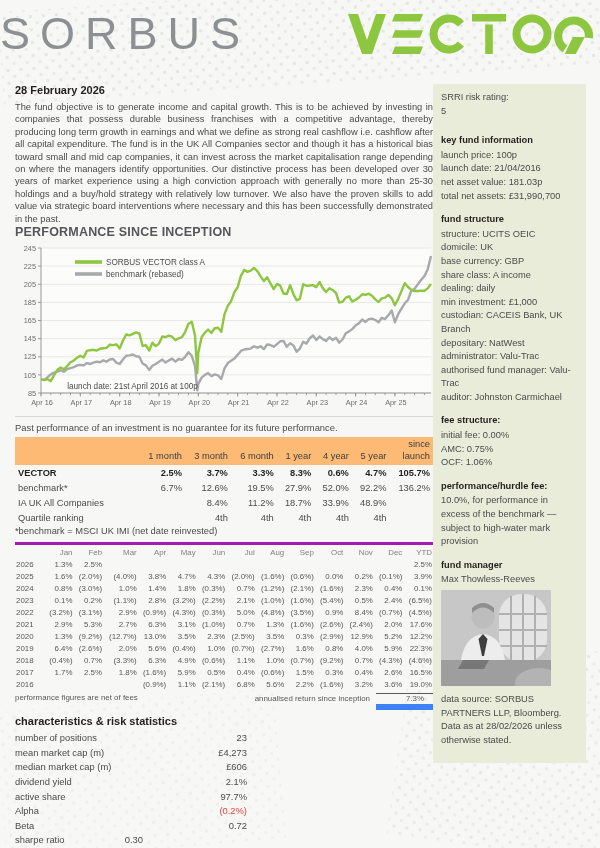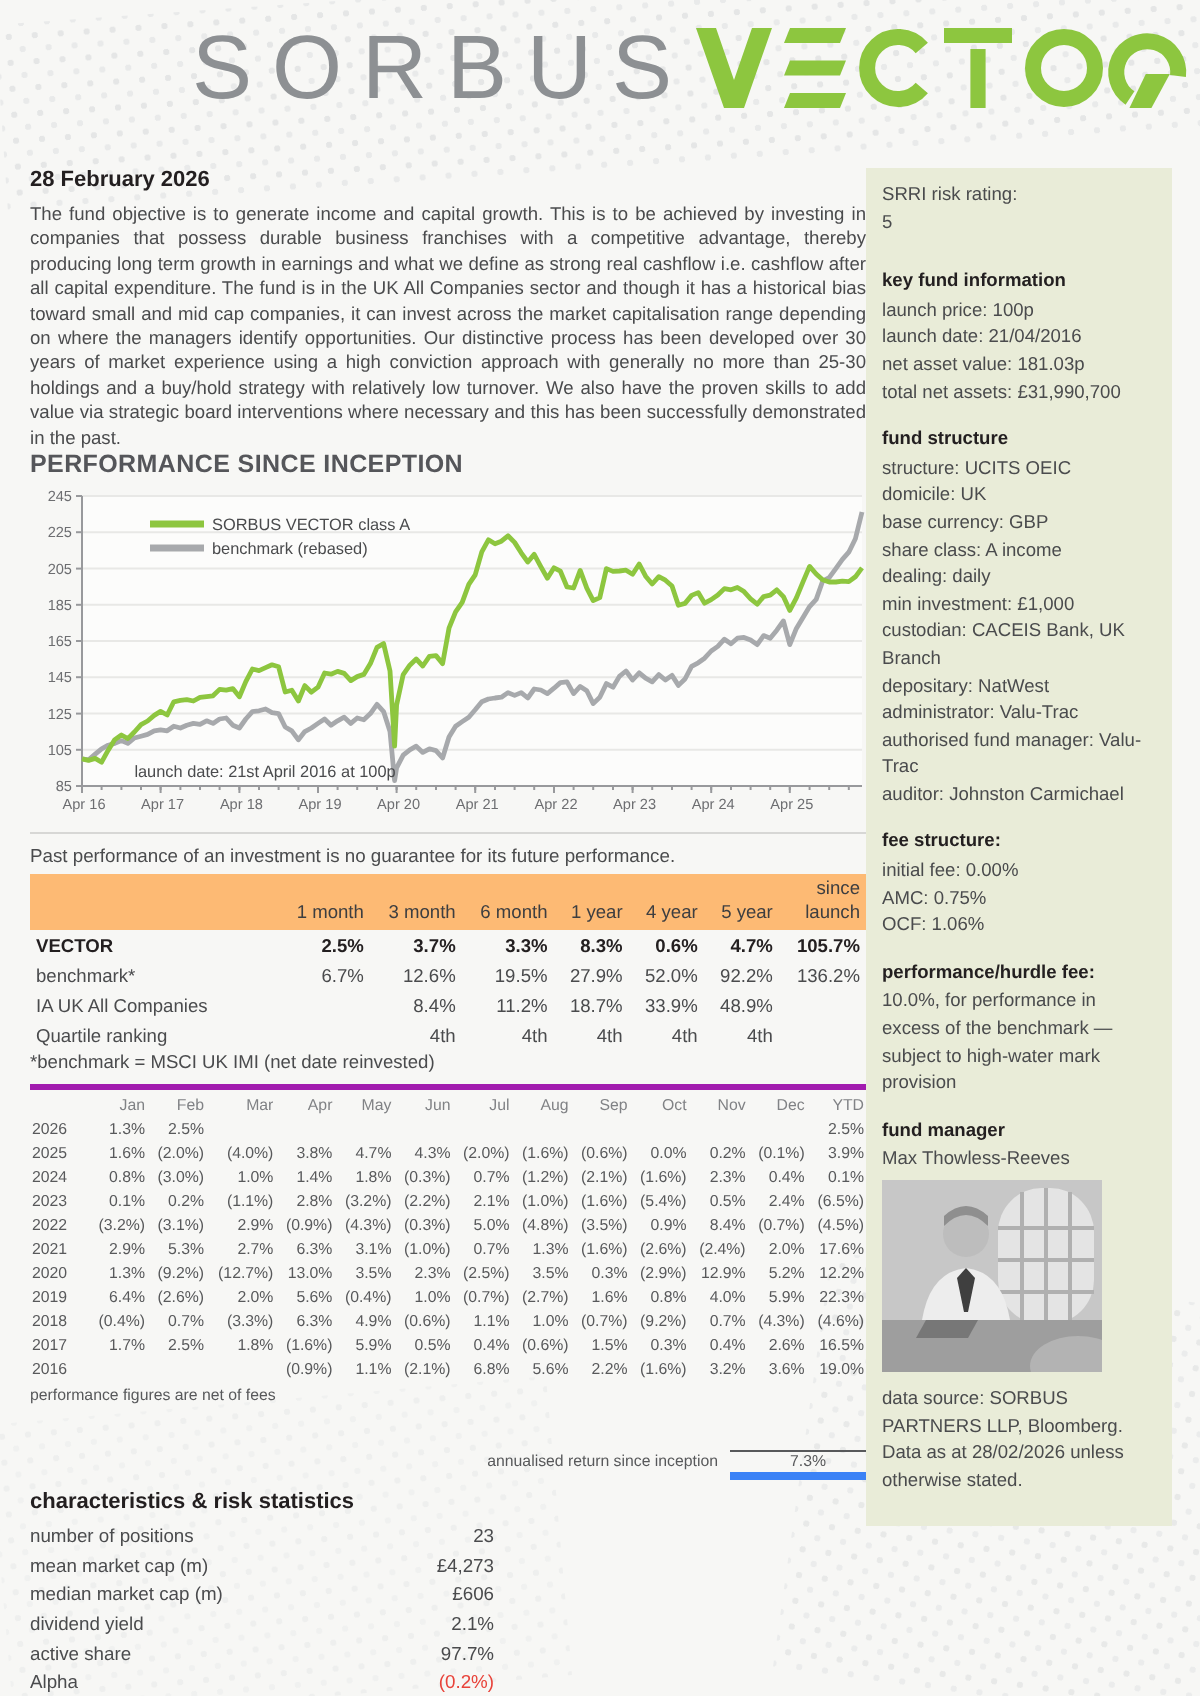--- a/index.html
+++ b/index.html
@@ -7,21 +7,21 @@
         font-family:"Liberation Sans",sans-serif;color:#4a4b4d;}
   
   .dots{position:absolute;pointer-events:none;
         background-image:radial-gradient(#dcdedf 1.5px,transparent 1.7px),radial-gradient(#e2e4e5 1.5px,transparent 1.7px);
         background-size:13px 13px;background-position:0 0,6.5px 6.5px;}
   .dots-header{top:-10px;left:0;width:640px;height:95px;transform:rotate(-4deg);opacity:.65;}
   .dots-bottom{top:640px;left:400px;width:220px;height:210px;transform:rotate(8deg);opacity:.55;}
   .dots-bl{top:700px;left:0;width:280px;height:150px;transform:rotate(-5deg);opacity:.3;}
 
   
-  .masthead{position:absolute;top:10px;left:0;width:100%;display:flex;justify-content:flex-end;align-items:center;}
+  .masthead{position:absolute;top:10px;left:0;width:100%;display:flex;justify-content:space-between;align-items:center;}
   .logo-sorbus{font-size:45px;line-height:48px;letter-spacing:10px;color:#8d9093;font-weight:400;}
   .logo-vector{display:block;margin-left:2px;}
 
   
   .left-col{position:absolute;left:15px;top:84px;width:418px;}
   .sidebar{position:absolute;left:433px;top:84px;width:153px;background:#e9ecd8;
            padding:7px 8px 16px 8px;box-sizing:border-box;font-size:9.3px;line-height:13.6px;color:#4a4b4d;}
 
   .date{font-weight:bold;font-size:11px;color:#231f20;margin-bottom:5px;}
   .intro{font-size:9.3px;line-height:12.4px;margin:0;text-align:justify;}
@@ -43,22 +43,22 @@
 
   .footnote{font-size:9.3px;margin:1px 0 6px 0;}
 
   table.monthly{width:100%;border-collapse:collapse;font-size:7.9px;border-top:3px solid #a21caf;}
   table.monthly th{color:#808285;font-weight:normal;text-align:right;padding:2.5px 1px 1.5px 1px;}
   table.monthly td{text-align:right;padding:1.5px 1px;color:#58595b;}
   table.monthly th.yr,table.monthly td.yr{text-align:left;width:27px;color:#58595b;}
   .neg{color:#e8433a;}
 
   .notes{display:flex;justify-content:space-between;align-items:flex-start;font-size:7.9px;color:#58595b;margin-top:3px;}
-  .annv{display:inline-block;border-top:1px solid #58595b;border-bottom:4px solid #3b82f6;
-        padding:0 20px 1px 30px;margin-left:6px;margin-top:32px;}
+  .annv{display:inline-block;border-top:1px solid #58595b;border-bottom:6px solid #3b82f6;
+        padding:0 9px 1px 30px;margin-left:6px;}
 
   .stats-title{font-size:11px;font-weight:bold;color:#231f20;margin:5px 0 4px 0;}
   .stats{display:flex;font-size:9.4px;flex-direction:column;}
   .stats .col{display:flex;flex-direction:column;}
   .stats .col.l{width:232px;margin-right:56px;}
   .stats .col.r{width:128px;}
   .srow{display:flex;justify-content:space-between;line-height:14.6px;}
 
   .srri{display:flex;justify-content:space-between;margin-bottom:16px;flex-direction:column;}
   .sb-title{font-weight:bold;color:#231f20;margin:10px 0 1px 0;}

